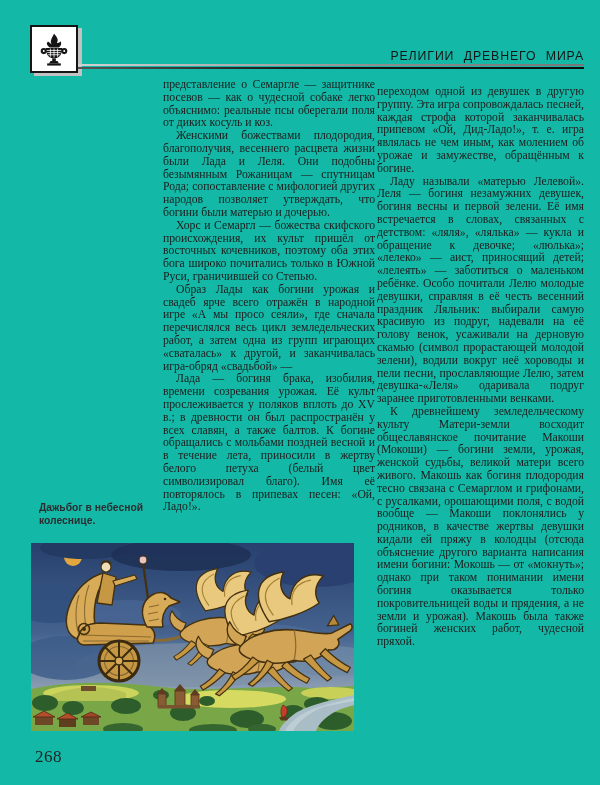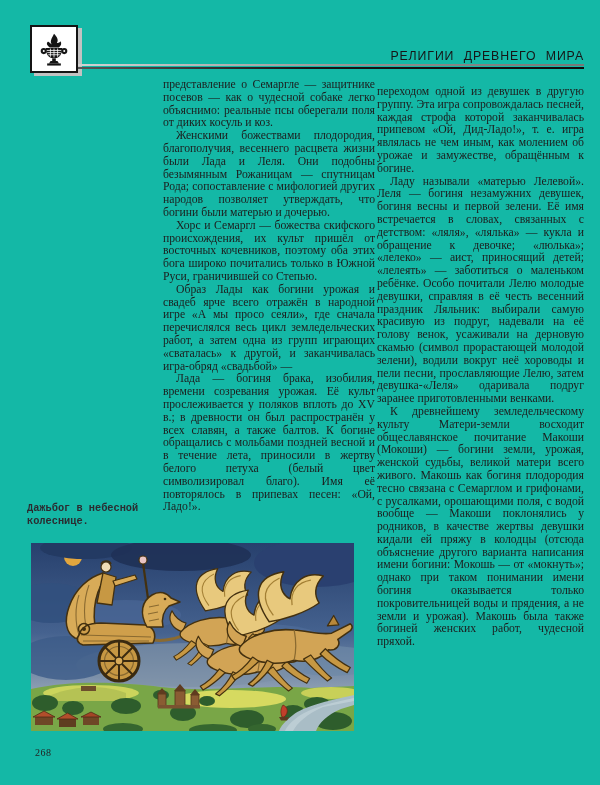--- a/index.html
+++ b/index.html
@@ -26,29 +26,29 @@
   .textcol{
     position:absolute;text-align:justify;
     font-size:11.7px;line-height:12.8px;color:#1d1d1d;overflow:hidden;
   }
   .textcol p{margin:0;}
   .textcol p.indent{text-indent:13px;}
   .col-left{left:147px;top:79px;width:212px;height:468px;margin-left:16px;}
   .col-right{left:377px;top:79px;width:207px;height:658px;margin-top:7px;}
   
   .fig-caption{
-    position:absolute;left:27px;top:502px;width:116px;
-    font-family:Liberation Mono, monospace;font-weight:bold;
+    position:absolute;left:39px;top:502px;width:116px;
+    font-family:Liberation Sans, sans-serif;font-weight:bold;
     font-size:10.3px;line-height:12.6px;color:#2b2b30;
   }
   .illustration{position:absolute;left:31px;top:543px;width:323px;height:188px;}
   
   .page-number{
     position:absolute;left:35px;top:747px;
-    font-size:10px;color:#222;letter-spacing:0.5px;
+    font-size:17px;color:#222;letter-spacing:0.5px;
   }
 </style>
 </head>
 <body>
 
 <div class="page">
 
   <div class="logo-box">
     <svg width="36" height="36" viewBox="0 0 40 40" aria-hidden="true">
       <path fill="#151515" d="M20 3 C17.5 8 15 11.5 17.6 15 C14.6 13.6 14.4 10.8 12.6 12.6 C11.2 14.6 13 16.8 15.2 18.2 L25.4 18.2 C28 16.4 28.8 13.6 27.2 11.4 C26.2 13 24.8 13.6 23.2 13.2 C25.6 9.8 23 6.2 20 3 Z"></path>

